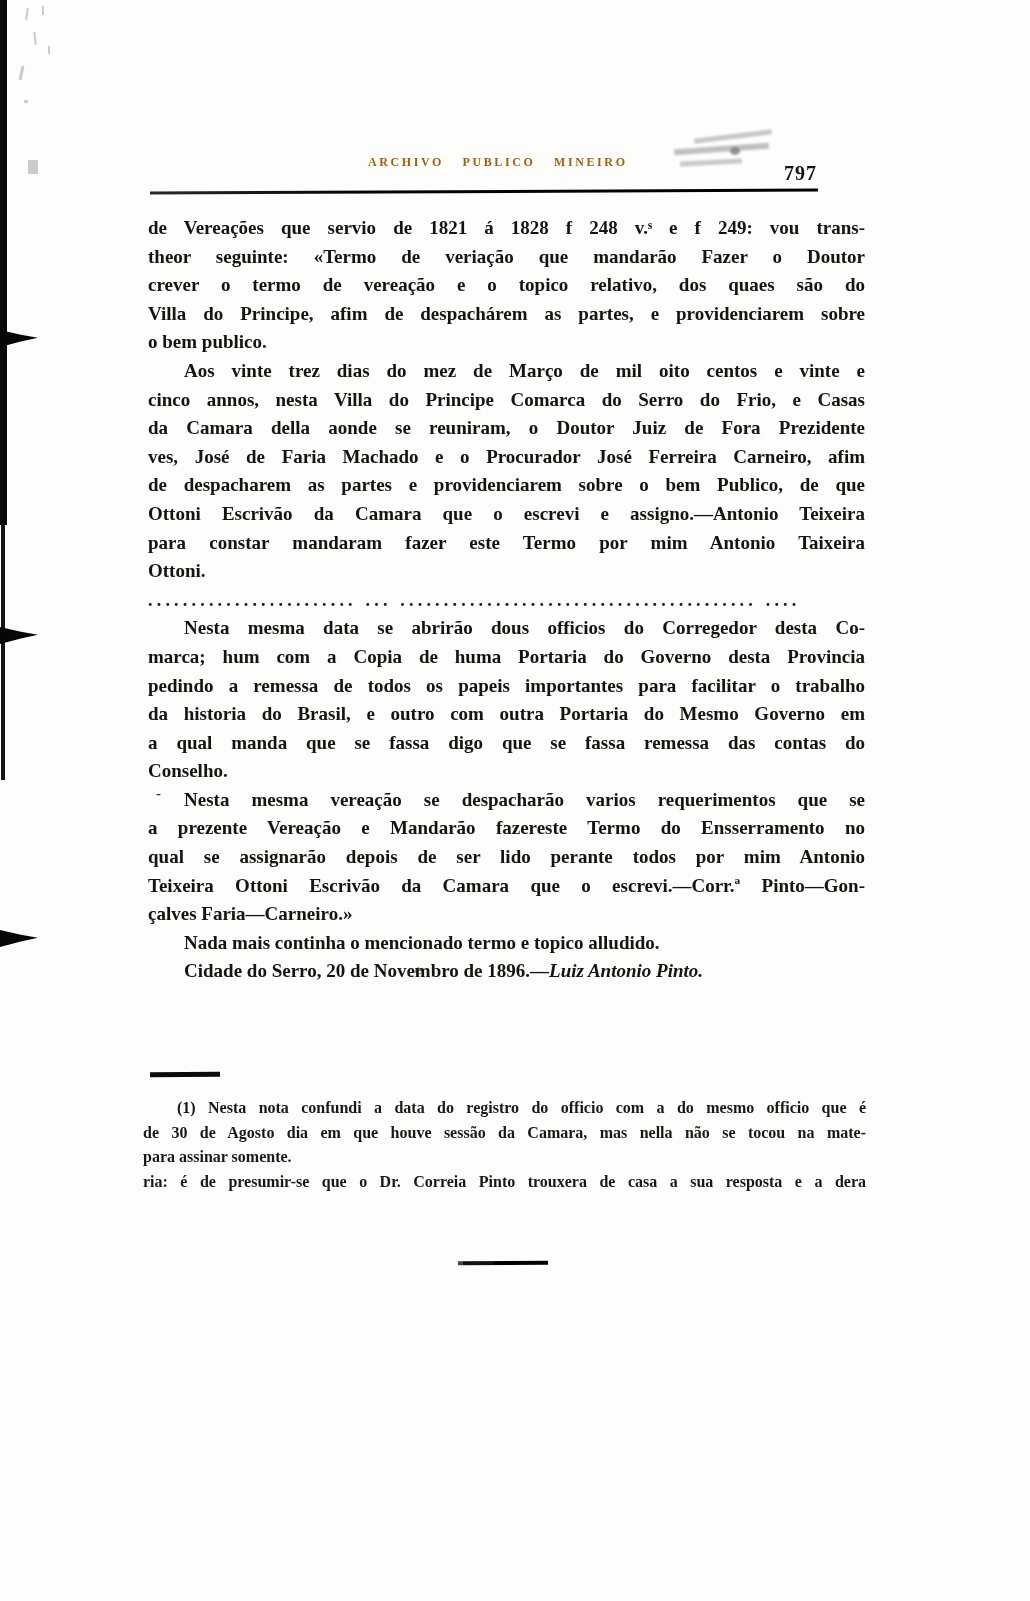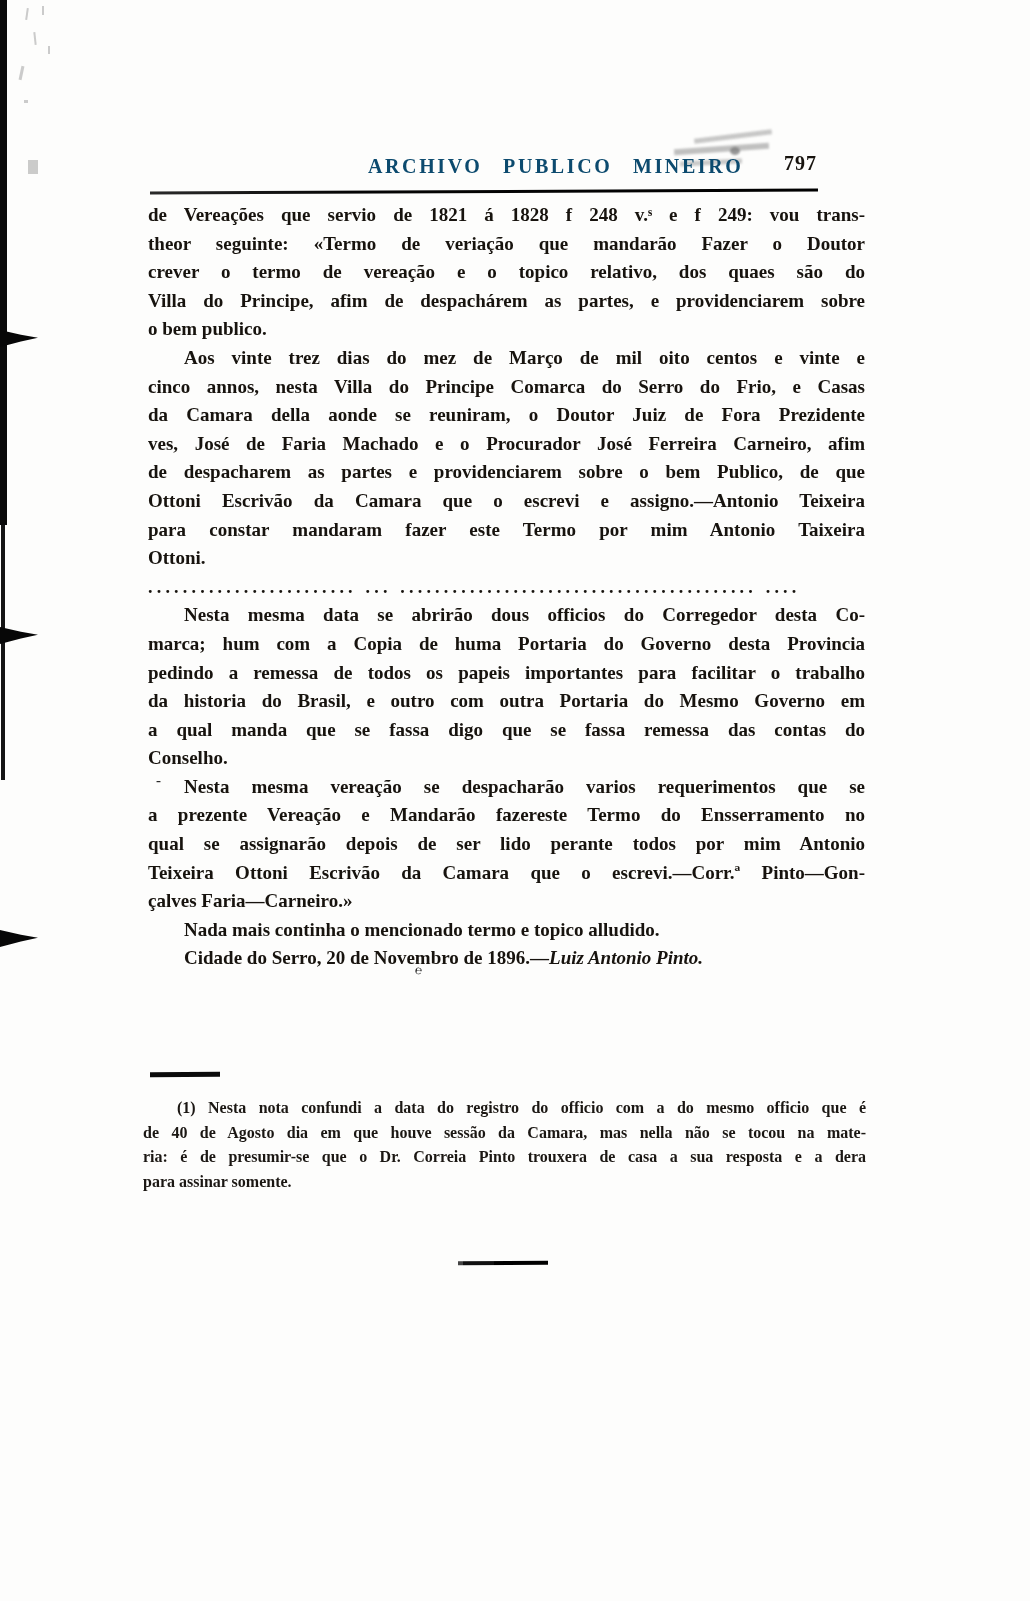--- a/index.html
+++ b/index.html
@@ -6,36 +6,36 @@
   body{
     width:1030px;height:1601px;position:relative;overflow:hidden;
     background:#fdfdfc;
     font-family:"Liberation Serif","DejaVu Serif",serif;
   }
   .page{position:absolute;inset:0;background:#fdfdfc;}
 
   
   .hdr-title{
     position:absolute;left:368px;top:155px;
-    font-size:20px;font-weight:700;color:#0c4a6e;
+    font-size:12px;font-weight:700;color:#a16207;
     letter-spacing:2.6px;word-spacing:13px;white-space:nowrap;
   }
   .hdr-page{
-    position:absolute;left:784px;top:152px;
+    position:absolute;left:784px;top:162px;
     font-size:20px;font-weight:700;color:#17130e;letter-spacing:1px;
   }
   .hdr-rule{
     position:absolute;left:150px;top:190px;width:668px;height:3px;
     background:linear-gradient(to right,#2a2a2a,#050505 30%,#000 100%);
     transform:rotate(-0.25deg);
   }
 
   
   .textblock{
-    position:absolute;left:148px;top:201px;width:717px;
+    position:absolute;left:148px;top:214px;width:717px;
     color:#17130e;font-size:19px;font-weight:700;
   }
   .tl{
     height:28.6px;line-height:28.6px;overflow:hidden;
     text-align:justify;text-align-last:justify;
     white-space:normal;hyphens:none;
   }
   .tl.last{text-align-last:left;}
   .tl.ind{text-indent:36px;}
   .dots{
@@ -167,20 +167,20 @@
     <div class="tl ind last closing">
       <span>Cidade do Serro, 20 de Novembro de 1896.—</span><span class="sig">Luiz Antonio Pinto.</span>
     </div>
   </div>
 
   <div class="fn-ref">℮</div>
 
   <div class="fn-rule"></div>
   <div class="footnote">
     <div class="fl ind">(1) Nesta nota confundi a data do registro do officio com a do mesmo officio que é</div>
-    <div class="fl">de 40 de Agosto dia em que houve sessão da Camara, mas nella não se tocou na mate-</div>
+    <div class="fl">de 30 de Agosto dia em que houve sessão da Camara, mas nella não se tocou na mate-</div>
+    <div class="fl last">para assinar somente.</div>
     <div class="fl">ria: é de presumir-se que o Dr. Correia Pinto trouxera de casa a sua resposta e a dera</div>
-    <div class="fl last">para assinar somente.</div>
   </div>
 
   <div class="bottom-divider"></div>
 
 </div>
 
 </body></html>

